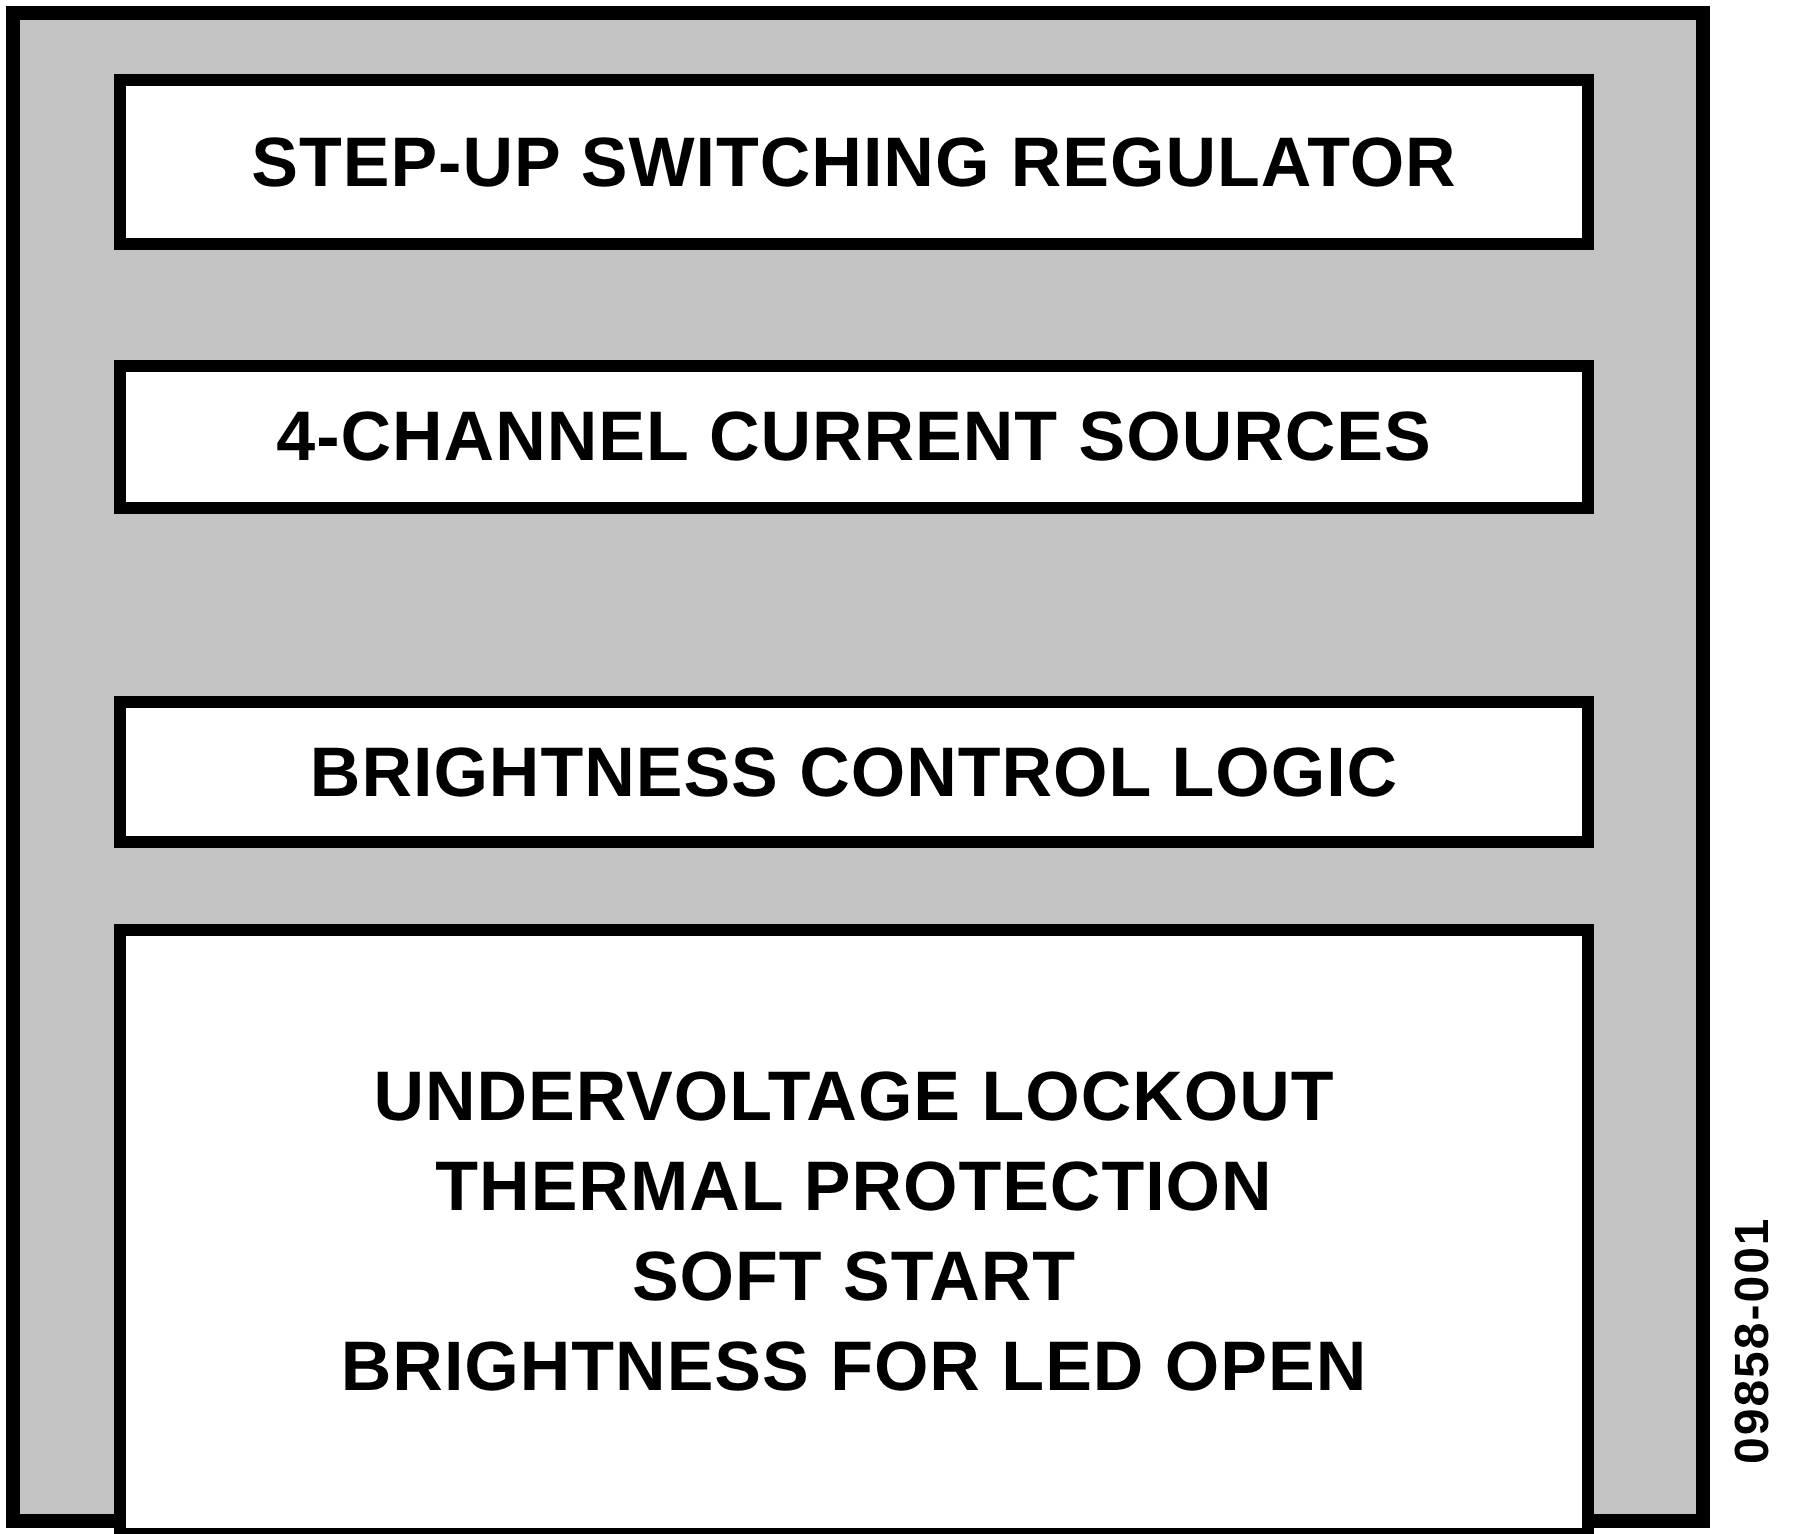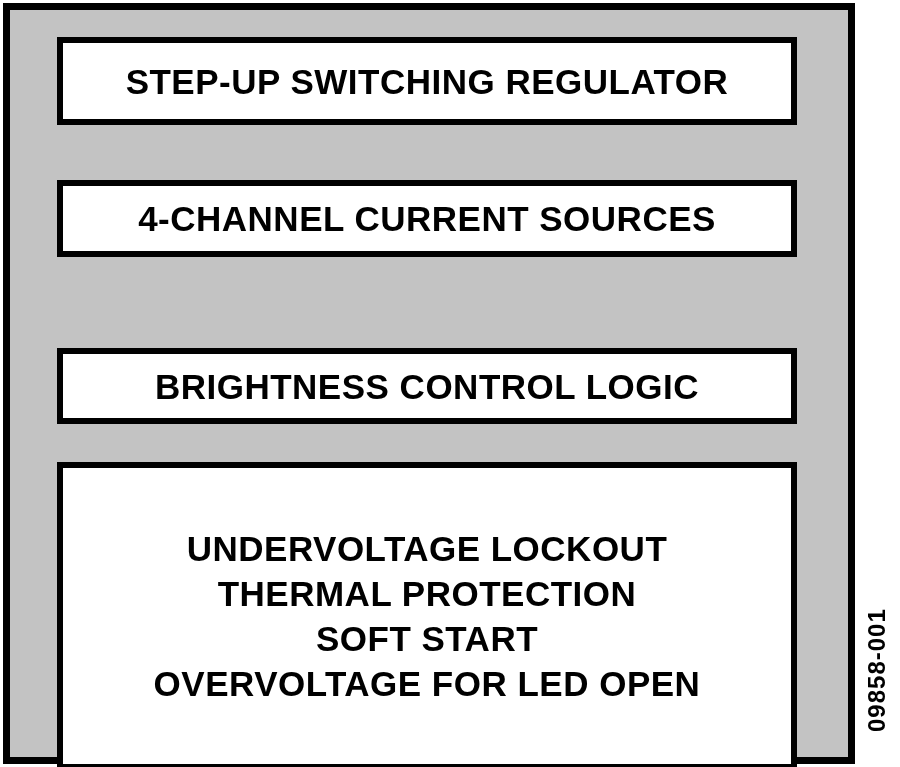--- a/index.html
+++ b/index.html
@@ -84,20 +84,20 @@
     </div>
 
     <div class="block block-3">
       <div class="block-label">BRIGHTNESS CONTROL LOGIC</div>
     </div>
 
     <div class="block block-4">
       <div class="block-label">UNDERVOLTAGE LOCKOUT</div>
       <div class="block-label">THERMAL PROTECTION</div>
       <div class="block-label">SOFT START</div>
-      <div class="block-label">OVERVOLTAGE FOR LED OPEN</div>
+      <div class="block-label">BRIGHTNESS FOR LED OPEN</div>
     </div>
 
   </div>
 
   <div class="figure-code">09858-001</div>
 
 </div>
 
 </body></html>

